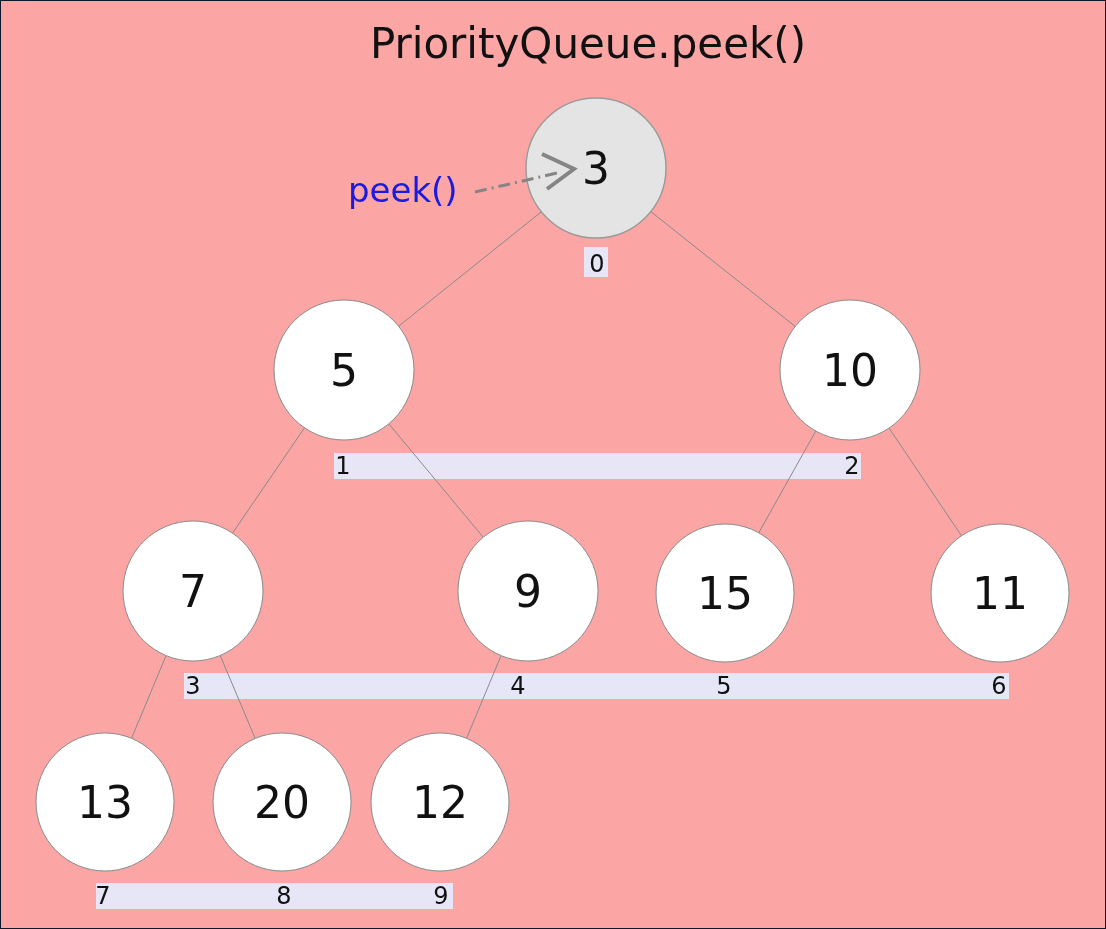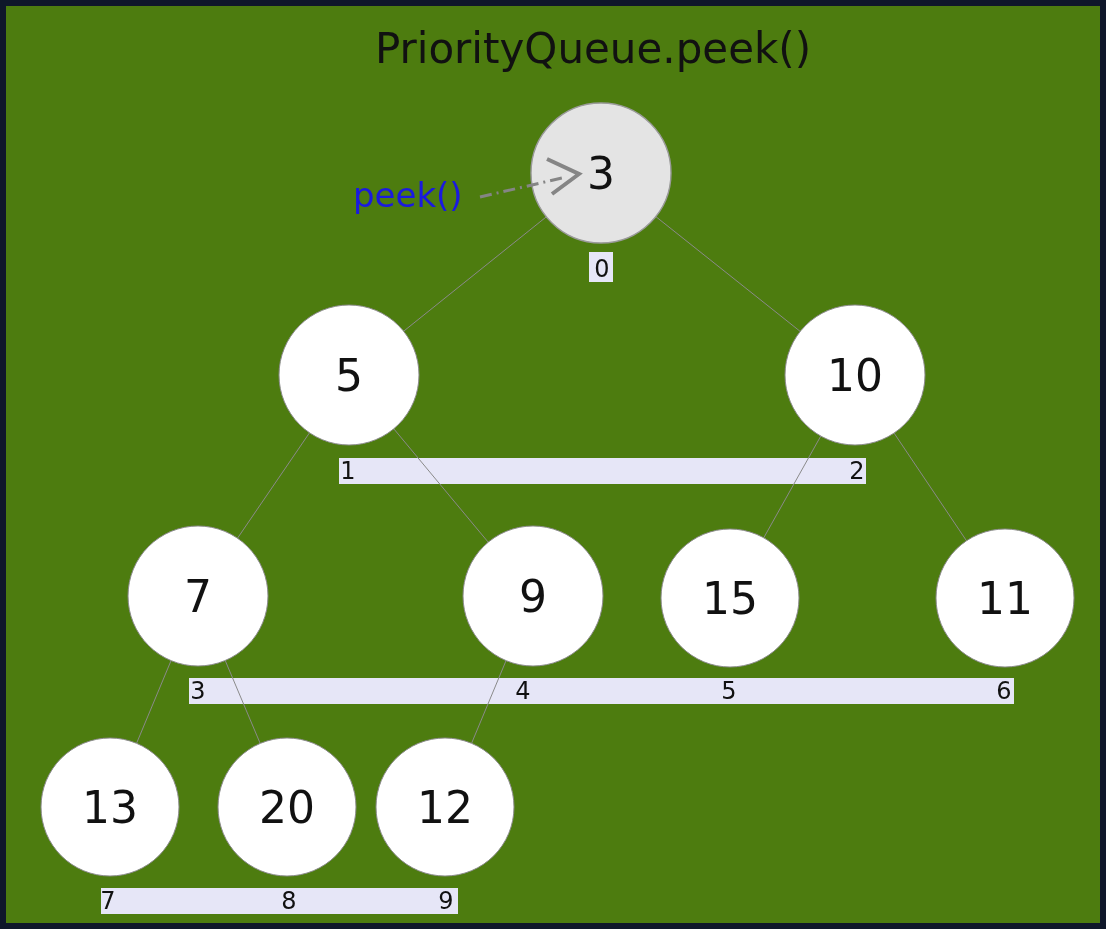--- a/index.html
+++ b/index.html
@@ -4,22 +4,22 @@
 <style>
   html, body {
     margin: 0;
     padding: 0;
     background: #ffffff;
   }
   .canvas {
     position: relative;
     width: 1106px;
     height: 929px;
-    background: #4d7c0f;
-    border: 6px solid #0f172a;
+    background: #fca5a5;
+    border: 1px solid #0f172a;
     box-sizing: border-box;
     overflow: hidden;
     font-family: "DejaVu Sans", sans-serif;
     text-align: center;
   }
   svg { display: block; }
   svg text {
     font-family: "DejaVu Sans", sans-serif;
     fill: #111111;
   }

